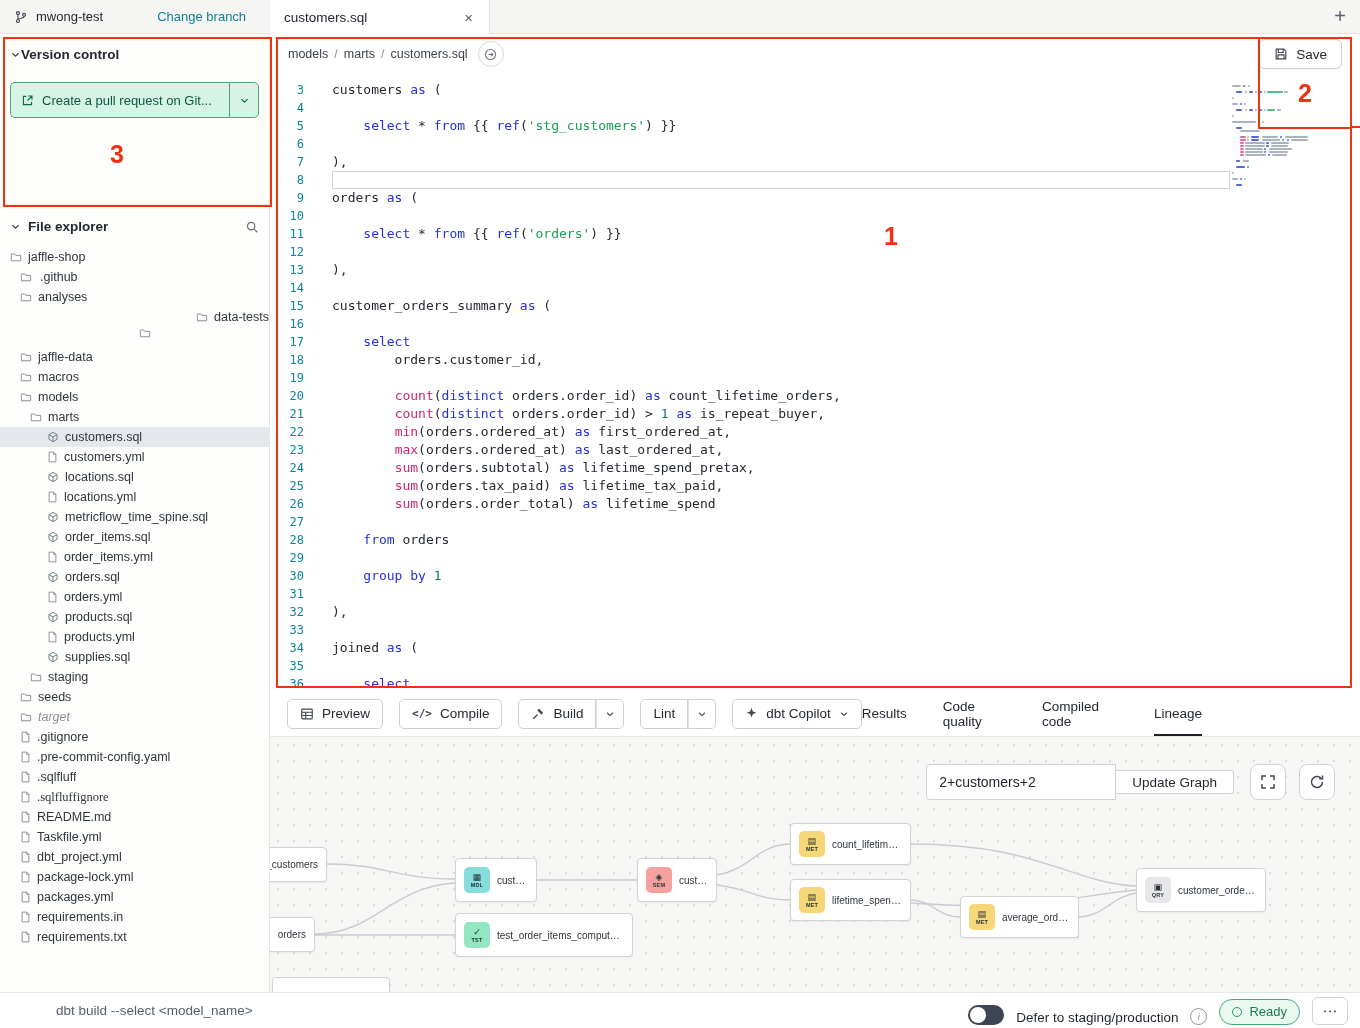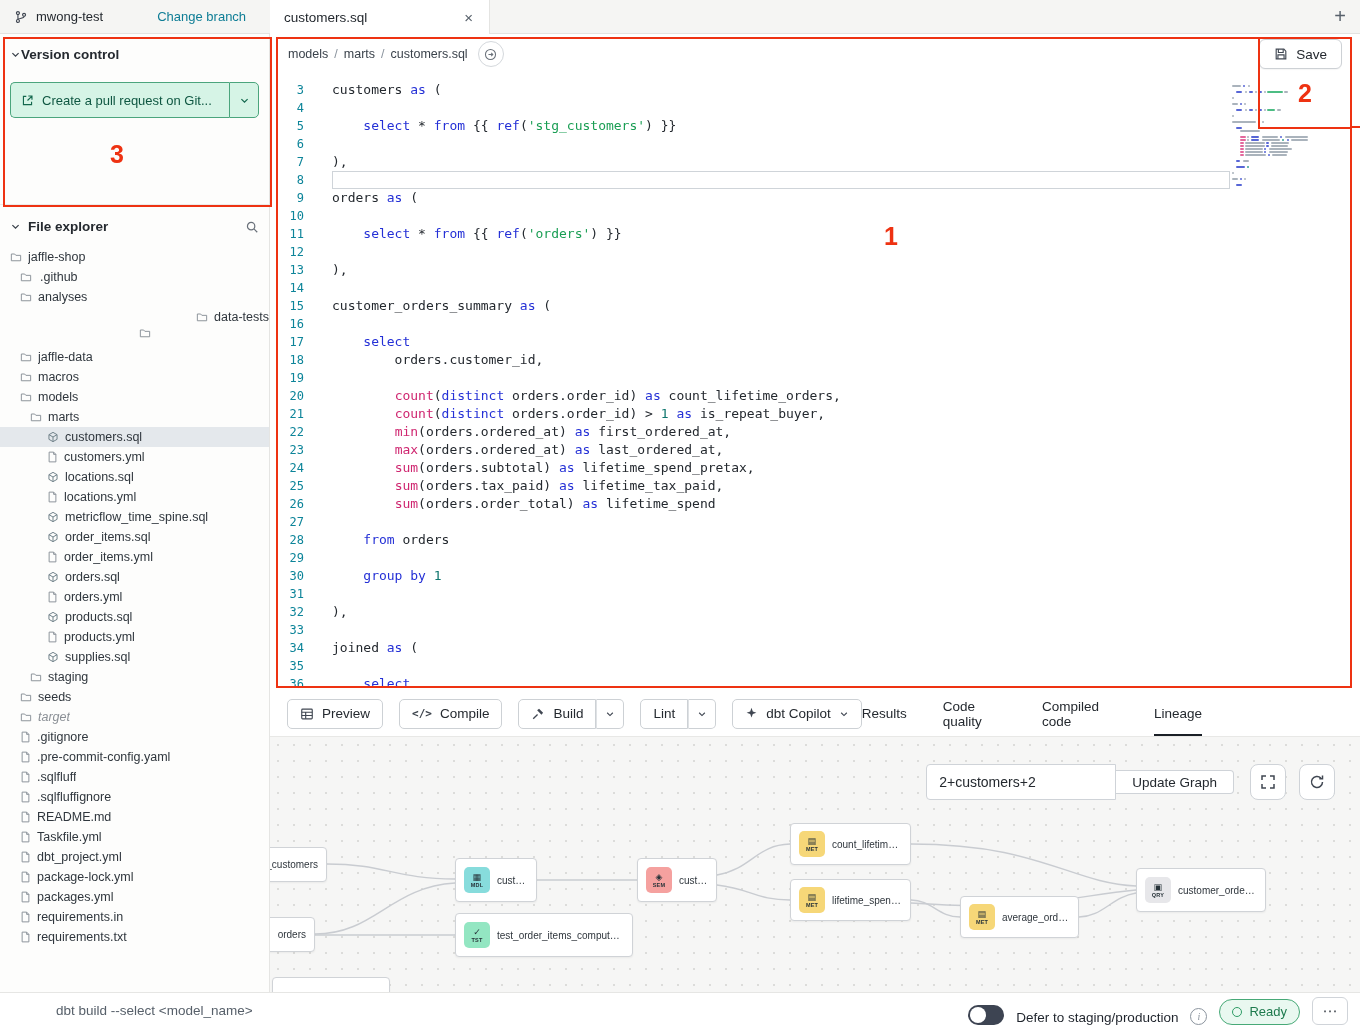--- a/index.html
+++ b/index.html
@@ -410,21 +410,21 @@
       </div>
       <div class="tree-row" style="padding-left: 20px;">
         <span class="tree-icon">
           <svg width="11" height="12" viewBox="0 0 14 16" fill="none" stroke="#8b9299" stroke-width="1.3">
             <path d="M2.5 1.5h6l3 3v10h-9z"></path>
             <path d="M8.5 1.5v3h3"></path>
           </svg>
         </span>
         <span class="tree-label">.sqlfluff</span>
       </div>
-      <div class="tree-row" style="padding-left: 20px;">
+      <div class="tree-row" style="padding-left: 20px; font-family: Liberation Serif, serif;">
         <span class="tree-icon">
           <svg width="11" height="12" viewBox="0 0 14 16" fill="none" stroke="#8b9299" stroke-width="1.3">
             <path d="M2.5 1.5h6l3 3v10h-9z"></path>
             <path d="M8.5 1.5v3h3"></path>
           </svg>
         </span>
         <span class="tree-label">.sqlfluffignore</span>
       </div>
       <div class="tree-row" style="padding-left: 20px;">
         <span class="tree-icon">

